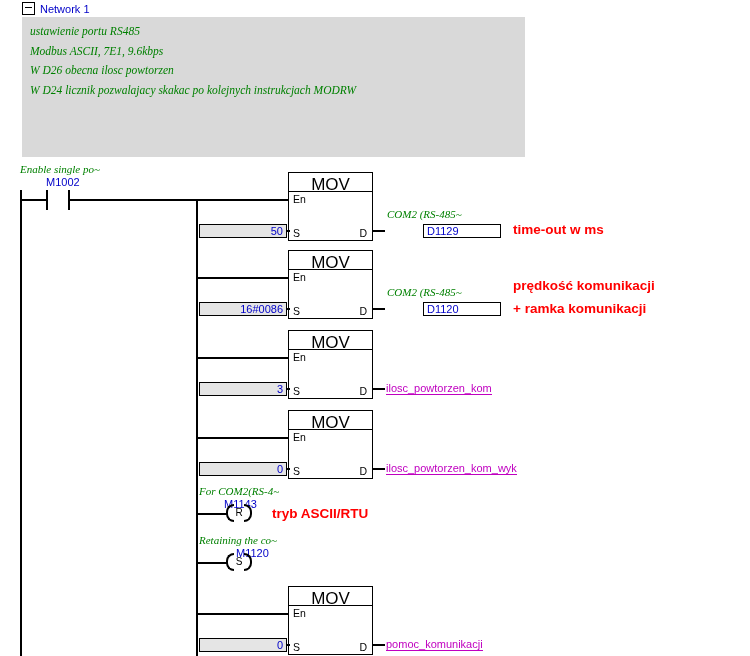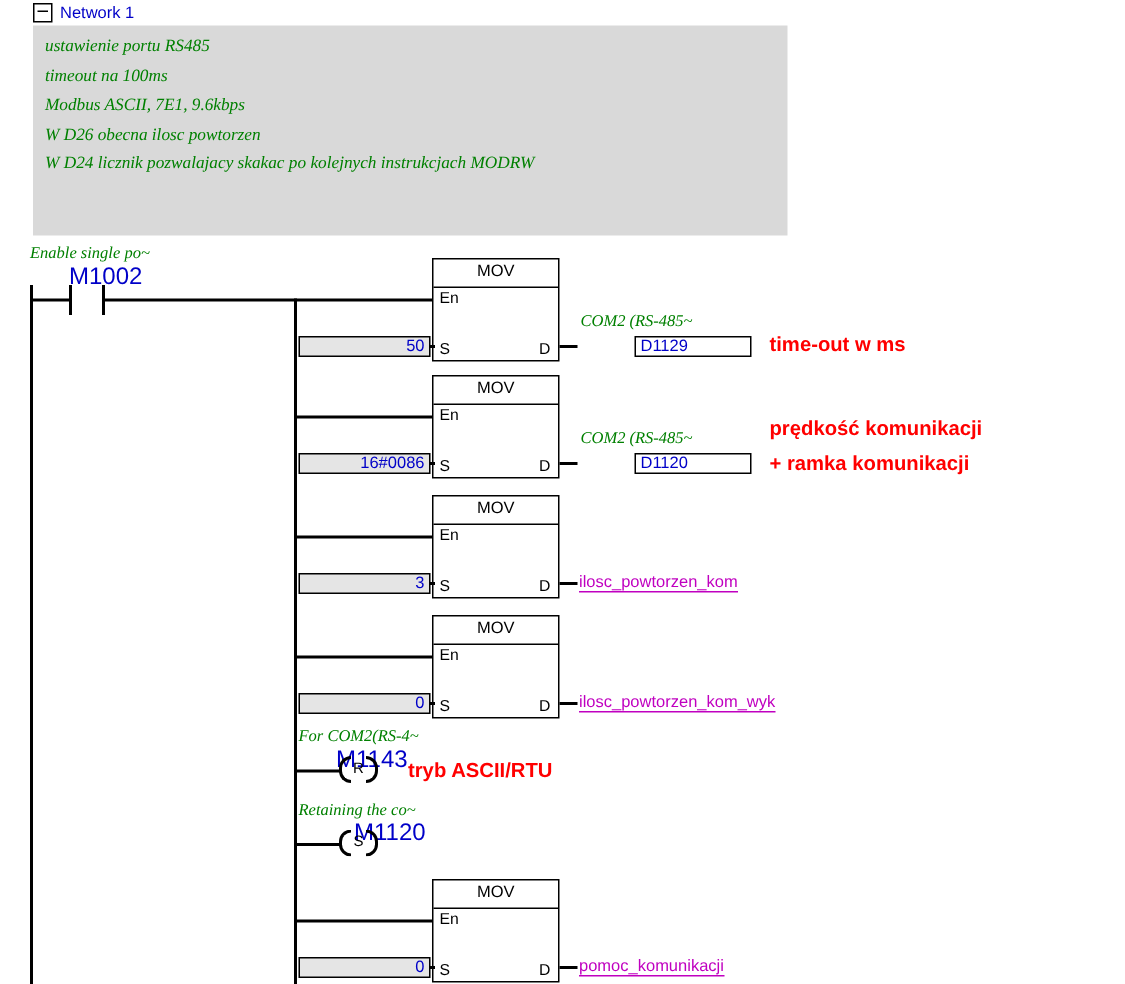--- a/index.html
+++ b/index.html
@@ -94,21 +94,21 @@
     position: absolute;
     color: #008000;
     font-style: italic;
     font-size: 11px;
     font-family: "Liberation Serif", serif;
     white-space: nowrap;
   }
   .label-blue {
     position: absolute;
     color: #0000c8;
-    font-size: 16px;
+    font-size: 11px;
     font-family: "Liberation Sans", sans-serif;
     white-space: nowrap;
   }
   .label-magenta {
     position: absolute;
     color: #c000c0;
     font-size: 11px;
     font-family: "Liberation Sans", sans-serif;
     white-space: nowrap;
     border-bottom: 1px solid #c000c0;
@@ -130,21 +130,21 @@
     border: 1px solid #000;
     background: #fff;
     box-sizing: border-box;
   }
   .block-title {
     position: absolute;
     top: 2px;
     left: 0;
     width: 100%;
     text-align: center;
-    font-size: 11px;
+    font-size: 17px;
     font-family: "Liberation Sans", sans-serif;
     color: #000;
   }
   .block-divider {
     position: absolute;
     left: 0;
     top: 18px;
     width: 100%;
     height: 1px;
     background: #000;
@@ -245,21 +245,20 @@
 
 <div class="canvas">
 
   <div class="net-header">
     <span class="net-toggle"></span>
     <span class="net-label">Network 1</span>
   </div>
 
   <div class="comment-box">
     <div class="comment-line">ustawienie portu RS485</div>
-    <div class="comment-line">timeout na 100ms</div>
     <div class="comment-line">Modbus ASCII, 7E1, 9.6kbps</div>
     <div class="comment-line">W D26 obecna ilosc powtorzen</div>
     <div class="comment-line">W D24 licznik pozwalajacy skakac po kolejnych instrukcjach MODRW</div>
   </div>
 
   <div class="wire vrail" style="left:20px; top:190px; height:466px;"></div>
 
   <div class="label-green" style="left:20px; top:163px;">Enable single po~</div>
   <div class="label-blue" style="left:46px; top:176px;">M1002</div>
 

